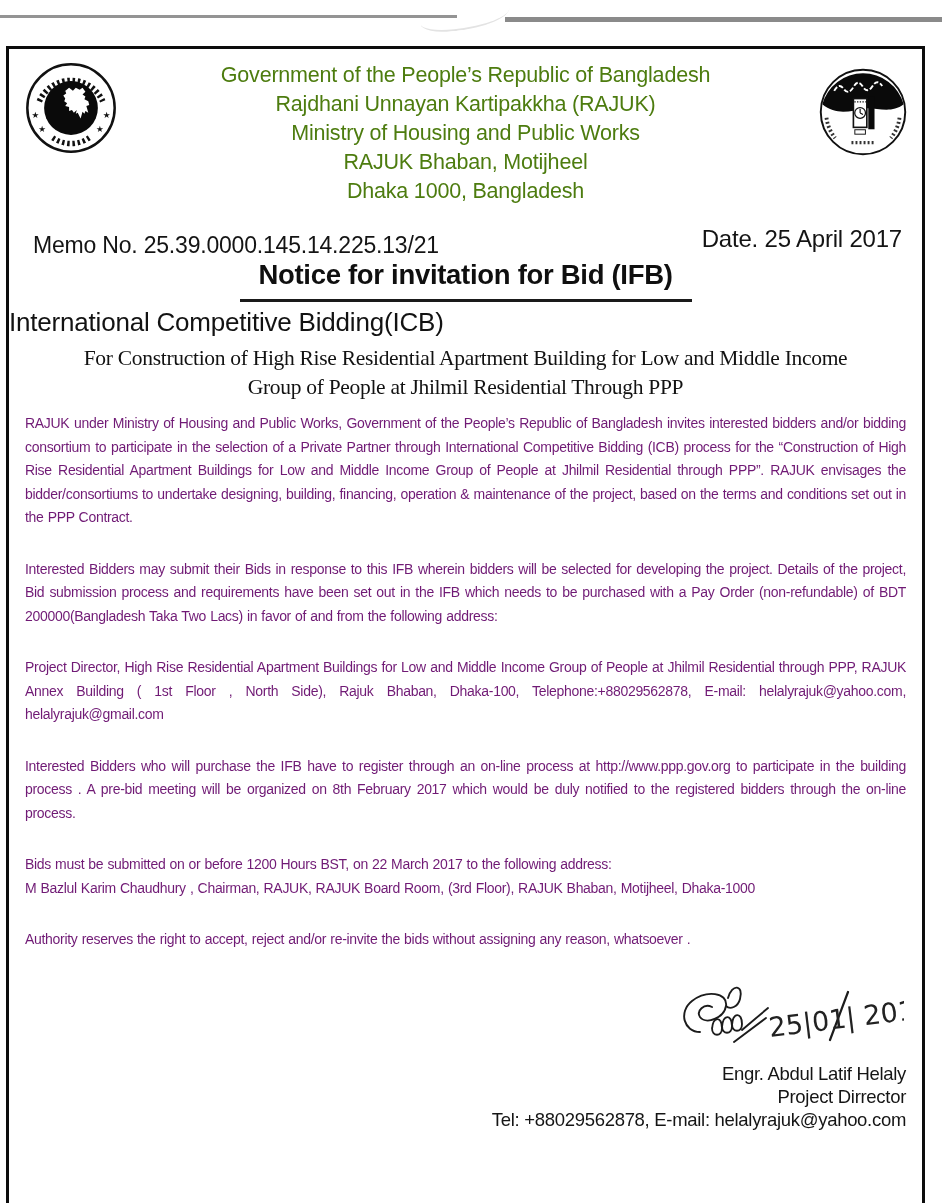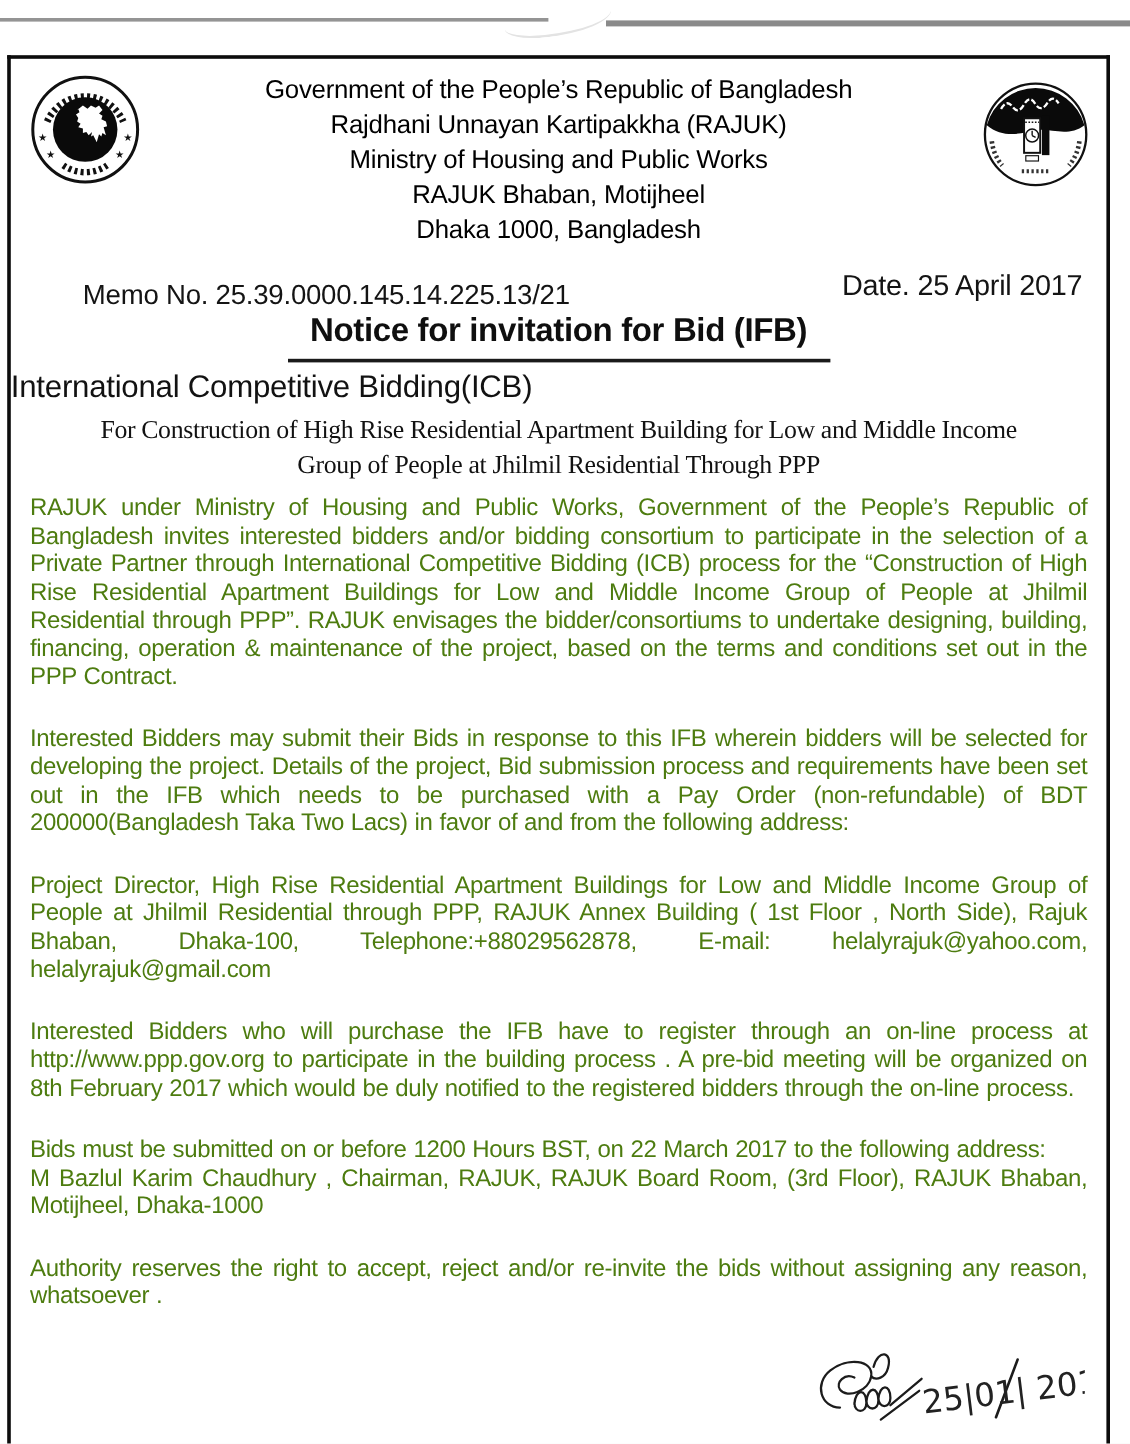--- a/index.html
+++ b/index.html
@@ -44,32 +44,31 @@
   }
   .seal { position: absolute; }
   .seal-left  { left: 14px;  top: 11px; }
   .seal-right { left: 806px; top: 15px; }
 
   .org {
     margin-top: 12px;
     text-align: center;
     font-size: 21.5px;
     line-height: 29px;
-    color: #000000;
+    color: #4d7c0f;
     letter-spacing: -0.2px;
   }
   .memo-row {
     margin-top: 26px;
     padding: 0 20px 0 24px;
     display: flex;
     justify-content: space-between;
     align-items: flex-start;
     font-size: 23px;
     letter-spacing: -0.2px;
-    margin-left: 36px;
   }
   .memo-row .date { font-size: 24px; margin-top: -7px; }
 
   .title {
     text-align: center;
     font-size: 27.5px;
     font-weight: bold;
     letter-spacing: -0.3px;
     color: #0f0f0f;
   }
@@ -89,26 +88,26 @@
     text-align: center;
     font-size: 21.5px;
     line-height: 29px;
     letter-spacing: -0.3px;
     color: #121212;
     font-family: Liberation Serif, serif;
   }
   .bodytext {
     margin-top: 10px;
     padding: 0 16px;
-    font-size: 20px;
+    font-size: 14px;
     line-height: 23.5px;
     letter-spacing: -0.3px;
     word-spacing: 0.5px;
     text-align: justify;
-    color: #4d7c0f;
+    color: #701a75;
   }
   .bodytext p {
     margin: 0 0 28px 0;
     white-space: pre-line;
   }
   .sig-block {
     margin-top: 2px;
     padding-right: 16px;
     text-align: right;
   }

